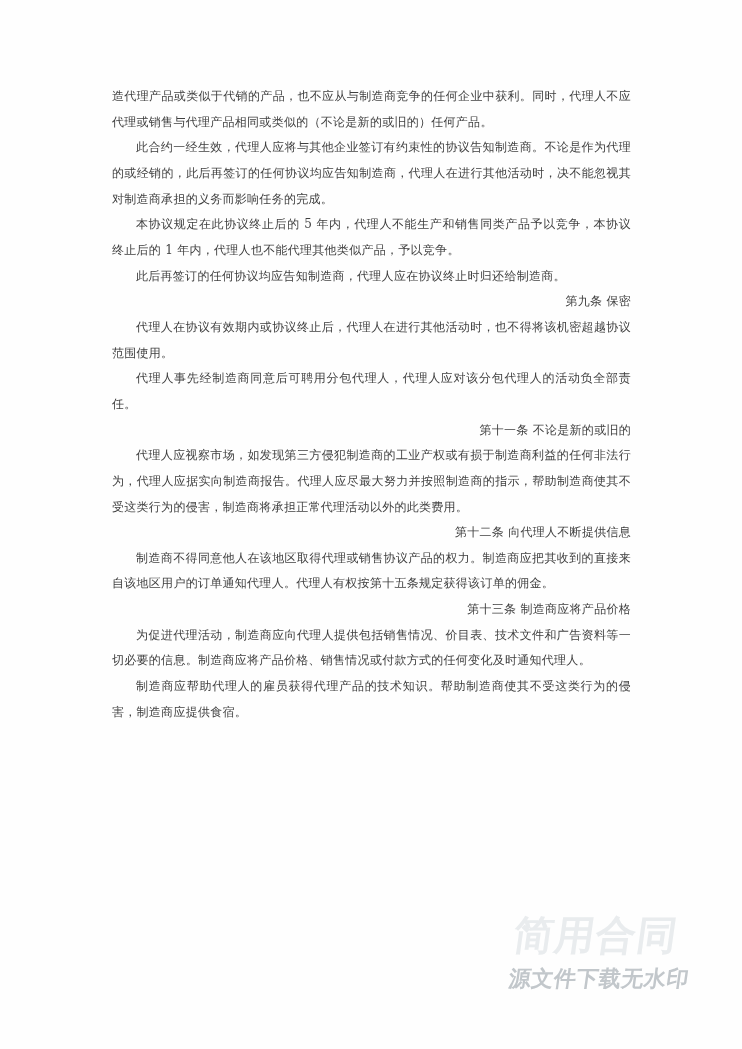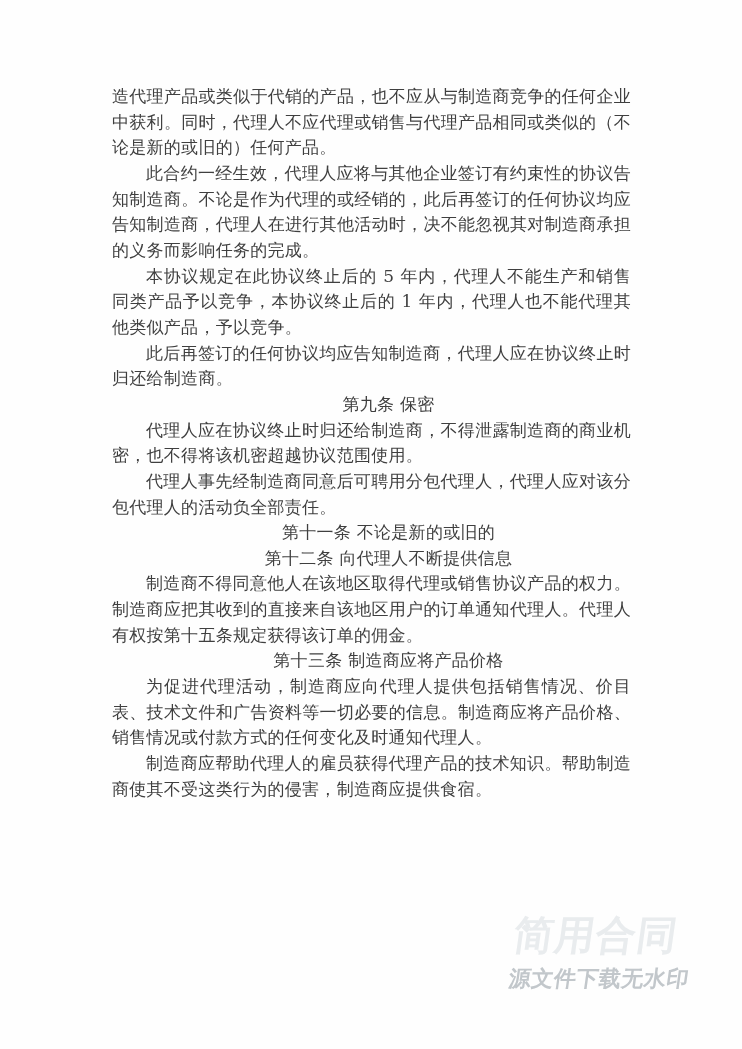--- a/index.html
+++ b/index.html
@@ -13,35 +13,35 @@
     width: 742px;
     height: 1049px;
     background: #fefefe;
     overflow: hidden;
   }
   .text-body {
     position: absolute;
     left: 112px;
     top: 84px;
     width: 519px;
-    font-size: 17px;
+    font-size: 12px;
     line-height: 25.65px;
     letter-spacing: 0.28px;
     color: #3f3f3f;
     text-align: justify;
   }
   .text-body p {
     margin: 0;
     padding: 0;
   }
   .block.continuation { text-indent: 0; }
   .block.paragraph { text-indent: 2em; }
   .block.heading {
     text-indent: 2em;
-    text-align: center;
+    text-align: right;
   }
   .watermark {
     position: absolute;
     right: 0;
     bottom: 0;
     width: 742px;
     height: 1049px;
     pointer-events: none;
   }
   .wm-line1 {
@@ -75,23 +75,24 @@
 <body>
 
 <div class="page">
 
   <div class="text-body">
       <p class="block continuation">造代理产品或类似于代销的产品，也不应从与制造商竞争的任何企业中获利。同时，代理人不应代理或销售与代理产品相同或类似的（不论是新的或旧的）任何产品。</p>
       <p class="block paragraph">此合约一经生效，代理人应将与其他企业签订有约束性的协议告知制造商。不论是作为代理的或经销的，此后再签订的任何协议均应告知制造商，代理人在进行其他活动时，决不能忽视其对制造商承担的义务而影响任务的完成。</p>
       <p class="block paragraph">本协议规定在此协议终止后的 5 年内，代理人不能生产和销售同类产品予以竞争，本协议终止后的 1 年内，代理人也不能代理其他类似产品，予以竞争。</p>
       <p class="block paragraph">此后再签订的任何协议均应告知制造商，代理人应在协议终止时归还给制造商。</p>
       <p class="block heading">第九条 保密</p>
-      <p class="block paragraph">代理人应在协议终止时归还给制造商，不得泄露制造商的商业机密，也不得将该机密超越协议范围使用。</p>
+      <p class="block paragraph">代理人在协议有效期内或协议终止后，代理人在进行其他活动时，也不得将该机密超越协议范围使用。</p>
       <p class="block paragraph">代理人事先经制造商同意后可聘用分包代理人，代理人应对该分包代理人的活动负全部责任。</p>
       <p class="block heading">第十一条 不论是新的或旧的</p>
+      <p class="block paragraph">代理人应视察市场，如发现第三方侵犯制造商的工业产权或有损于制造商利益的任何非法行为，代理人应据实向制造商报告。代理人应尽最大努力并按照制造商的指示，帮助制造商使其不受这类行为的侵害，制造商将承担正常代理活动以外的此类费用。</p>
       <p class="block heading">第十二条 向代理人不断提供信息</p>
       <p class="block paragraph">制造商不得同意他人在该地区取得代理或销售协议产品的权力。制造商应把其收到的直接来自该地区用户的订单通知代理人。代理人有权按第十五条规定获得该订单的佣金。</p>
       <p class="block heading">第十三条 制造商应将产品价格</p>
       <p class="block paragraph">为促进代理活动，制造商应向代理人提供包括销售情况、价目表、技术文件和广告资料等一切必要的信息。制造商应将产品价格、销售情况或付款方式的任何变化及时通知代理人。</p>
       <p class="block paragraph">制造商应帮助代理人的雇员获得代理产品的技术知识。帮助制造商使其不受这类行为的侵害，制造商应提供食宿。</p>
     </div>
 
   <div class="watermark">
     <div class="wm-line1">简用合同</div>
     <div class="wm-line2">源文件下载无水印</div>

